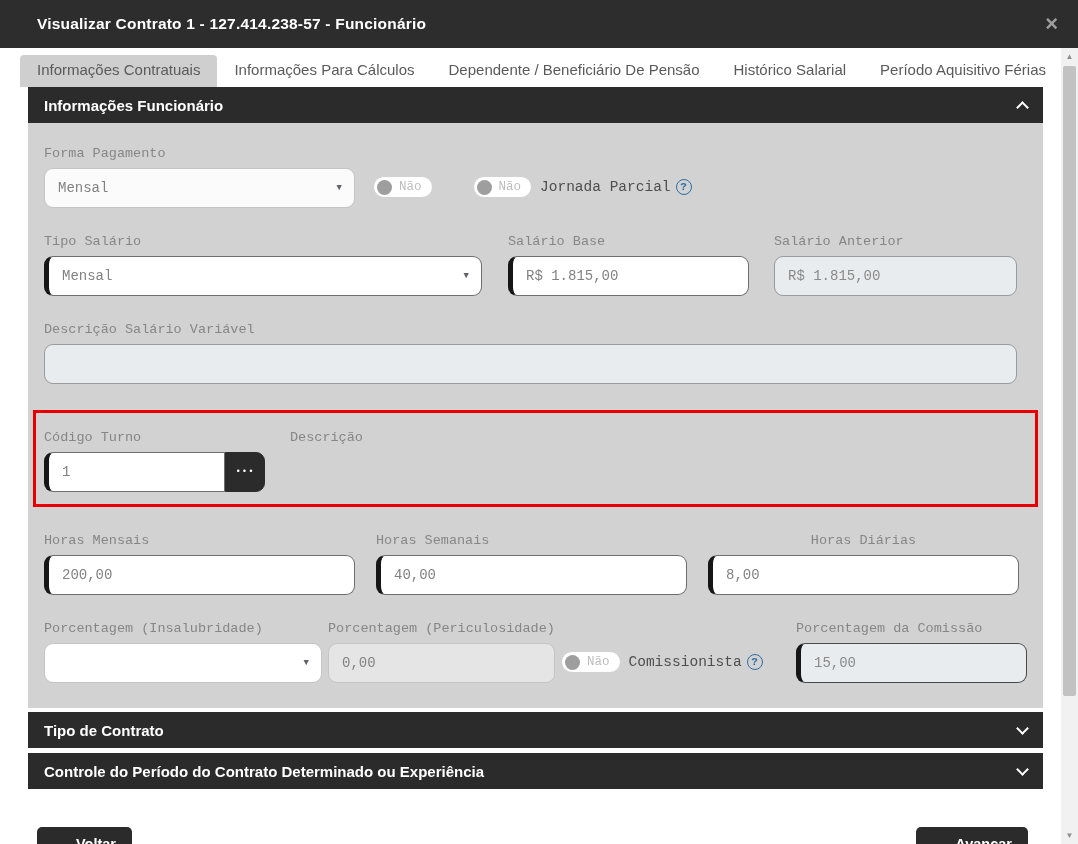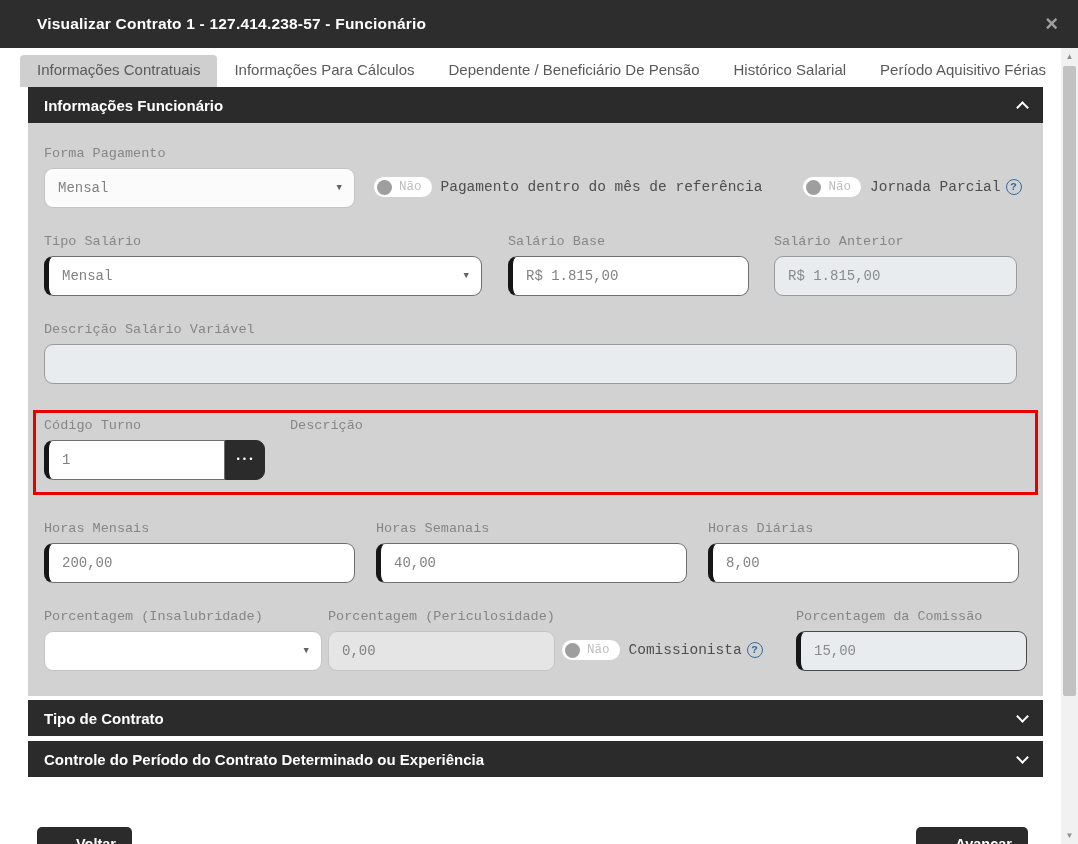--- a/index.html
+++ b/index.html
@@ -122,21 +122,20 @@
       <div class="inp select soft">
         <span>Mensal</span>
         <span class="caret">▼</span>
       </div>
     </div>
     <div class="tgl-line" style="margin-left:18px;">
       <span class="toggle">
         <span class="knob"></span>
         <span class="tg-val">Não</span>
       </span>
-      <span class="tg-text">Pagamento dentro do mês de referência</span>
     </div>
     <div class="tgl-line" style="margin-left:40px;">
       <span class="toggle">
         <span class="knob"></span>
         <span class="tg-val">Não</span>
       </span>
       <span class="tg-text">Jornada Parcial</span>
       <span class="qicon">?</span>
     </div>
   </div>
@@ -166,21 +165,21 @@
   <div class="frow">
     <div class="field" style="width:973px;justify-content:flex-end;">
       <span class="flabel">Descrição Salário Variável</span>
       <div class="inp dis">
         <span></span>
       </div>
     </div>
   </div>
 
   <div class="redbox">
-    <div class="frow" style="margin-top:0;">
+    <div class="frow" style="margin-top:12px;">
       <div class="field">
         <span class="flabel">Código Turno</span>
         <div class="codegrp">
           <div class="inp">
             <span>1</span>
           </div>
           <div class="dots-btn">
             <span>•••</span>
           </div>
         </div>
@@ -197,21 +196,21 @@
       <div class="inp">
         <span>200,00</span>
       </div>
     </div>
     <div class="field" style="width:311px; margin-left:21px;">
       <span class="flabel">Horas Semanais</span>
       <div class="inp">
         <span>40,00</span>
       </div>
     </div>
-    <div class="field" style="width:311px; margin-left:21px;">
+    <div class="field" style="width:311px; margin-left:21px;text-align:center;">
       <span class="flabel">Horas Diárias</span>
       <div class="inp">
         <span>8,00</span>
       </div>
     </div>
   </div>
 
   <div class="frow">
     <div class="field" style="width:278px;">
       <span class="flabel">Porcentagem (Insalubridade)</span>

